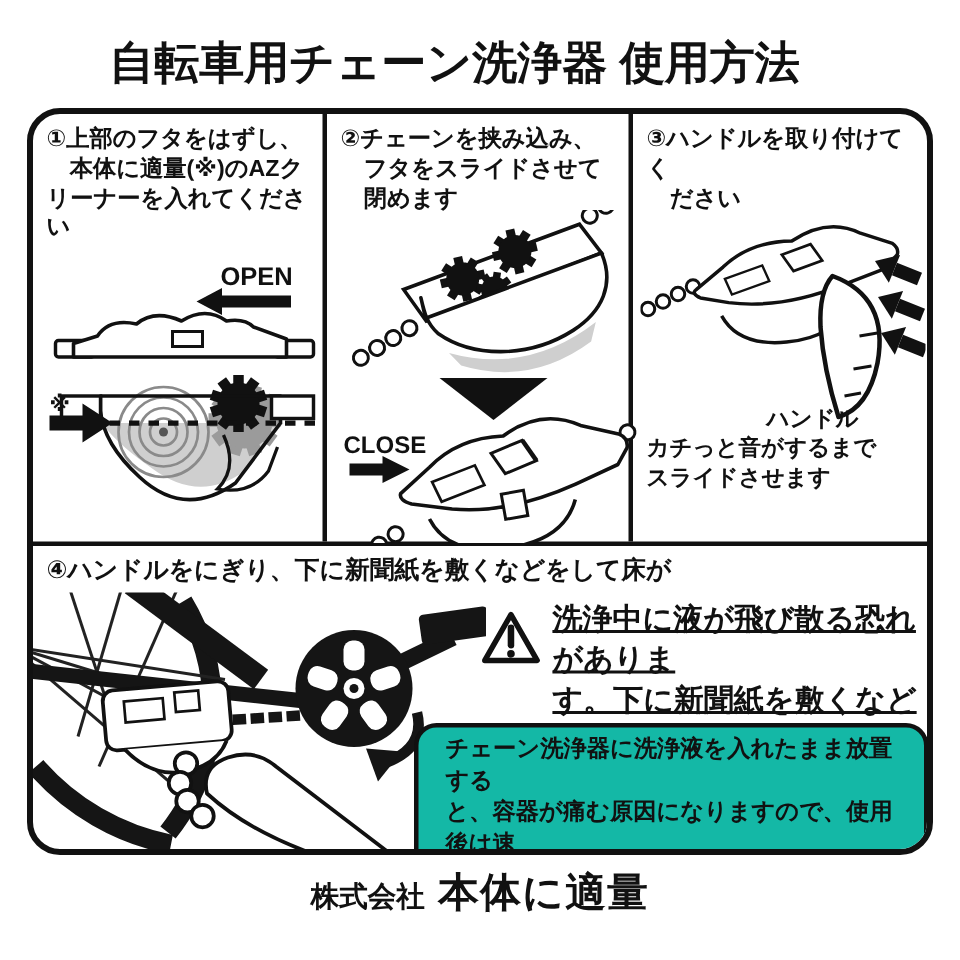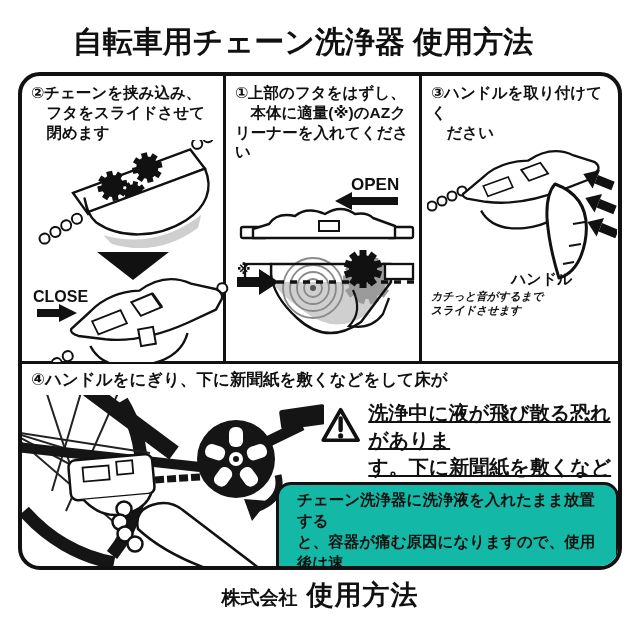--- a/index.html
+++ b/index.html
@@ -19,21 +19,21 @@
     position:absolute;left:18px;top:72px;width:604px;height:498px;
     border:4px solid #111;border-radius:22px;box-sizing:border-box;
     background:#fff;overflow:hidden;display:flex;flex-direction:column;
   }
   .top-row{height:285px;display:flex;border-bottom:3px solid #111;flex:none;}
   .col{box-sizing:border-box;position:relative;padding:7px 5px 0 9px;}
   .col1{width:196px;border-right:3px solid #111;}
   .col2{width:204px;border-right:3px solid #111;}
   .col3{flex:1;}
   .step-text{font-size:15.5px;font-weight:700;line-height:1.28;}
-  .note-main{font-size:11px;font-weight:700;line-height:1.3;font-style:italic;}
+  .note-main{font-size:15px;font-weight:700;line-height:1.3;}
   .note-sub{font-size:13.2px;font-weight:600;line-height:1.3;}
   .diag{display:block;}
   .d1{margin:6px auto 0 auto;}
   .d2{margin:-2px auto 0 auto;}
   .d3{margin:2px 0 0 -4px;}
   .p3-notes{position:absolute;left:9px;top:213px;width:180px;}
   
   .bottom-row{flex:1;position:relative;padding:5px 8px 0 9px;box-sizing:border-box;}
   .step4-head{font-size:16.5px;font-weight:700;}
   .bike-svg{position:absolute;left:0px;top:31px;}
@@ -54,20 +54,75 @@
   svg text{font-family:"Liberation Sans","DejaVu Sans",sans-serif;}
 </style>
 </head>
 <body>
 
 <div class="page-title">自転車用チェーン洗浄器 使用方法</div>
 
 <div class="main-box">
   <div class="top-row">
 
+    <div class="col col1">
+      <div class="step-text pre">①上部のフタをはずし、
+　本体に適量(※)のAZク
+リーナーを入れてください</div>
+      <svg class="diag d1" width="186" height="188" viewBox="0 0 186 188">
+
+        <text x="116" y="22" font-size="17" font-weight="bold" fill="#111">OPEN</text>
+        <polygon points="100,33 117,24 117,29 163,29 163,37 117,37 117,42" fill="#111"></polygon>
+
+        <g>
+          <rect x="6" y="59" width="26" height="11" rx="2" fill="#fff" stroke="#111" stroke-width="2.3"></rect>
+          <rect x="152" y="59" width="26" height="11" rx="2" fill="#fff" stroke="#111" stroke-width="2.3"></rect>
+          <path d="M18,70 v-9 l16,-5 q8,-12 26,-8 q12,-10 30,-2 q16,-10 30,0 q12,-2 18,4 l22,8 v12 z" fill="#fff" stroke="#111" stroke-width="2.4" stroke-linejoin="round"></path>
+          <rect x="84" y="53" width="20" height="10" fill="#fff" stroke="#111" stroke-width="2"></rect>
+        </g>
+
+        <g>
+          <path d="M36,96 h120 v18 l-30,40 q-34,24 -64,-4 q-24,-22 -26,-44 z" fill="#fff"></path>
+          <path d="M28,114 h130 l-26,32 q-30,22 -62,-2 q-20,-14 -30,-26 z" fill="#cfcfcf"></path>
+          <g stroke="#8a8a8a" stroke-width="1.8" fill="none">
+            <circle cx="78" cy="120" r="30"></circle>
+              <circle cx="78" cy="120" r="23"></circle>
+            <circle cx="78" cy="120" r="16"></circle>
+              <circle cx="78" cy="120" r="9"></circle>
+          </g>
+          <circle cx="78" cy="120" r="3" fill="#555"></circle>
+
+          <g transform="translate(132,112)" fill="#9b9b9b">
+            <rect x="-24" y="-4.5" width="48" height="9" transform="rotate(0)"></rect>
+            <rect x="-24" y="-4.5" width="48" height="9" transform="rotate(36)"></rect>
+            <rect x="-24" y="-4.5" width="48" height="9" transform="rotate(72)"></rect>
+            <rect x="-24" y="-4.5" width="48" height="9" transform="rotate(108)"></rect>
+            <rect x="-24" y="-4.5" width="48" height="9" transform="rotate(144)"></rect>
+            <circle r="19"></circle>
+          </g>
+          <g transform="translate(128,101)" fill="#111">
+            <rect x="-19" y="-3.5" width="38" height="7" transform="rotate(18)"></rect>
+            <rect x="-19" y="-3.5" width="38" height="7" transform="rotate(54)"></rect>
+            <rect x="-19" y="-3.5" width="38" height="7" transform="rotate(90)"></rect>
+            <rect x="-19" y="-3.5" width="38" height="7" transform="rotate(126)"></rect>
+            <rect x="-19" y="-3.5" width="38" height="7" transform="rotate(162)"></rect>
+            <circle r="14"></circle>
+          </g>
+          <path d="M36,96 h120 v18 l-30,40 q-34,24 -64,-4 q-24,-22 -26,-44 z" fill="none" stroke="#111" stroke-width="2.4" stroke-linejoin="round"></path>
+          <path d="M118,122 q10,22 -4,36 q22,4 34,-12 l6,-16" fill="none" stroke="#111" stroke-width="2.2"></path>
+          <rect x="10" y="96" width="26" height="15" fill="#fff" stroke="#111" stroke-width="2.3"></rect>
+          <rect x="150" y="96" width="28" height="15" fill="#fff" stroke="#111" stroke-width="2.3"></rect>
+        </g>
+
+        <line x1="16" y1="114" x2="184" y2="114" stroke="#111" stroke-width="3.5" stroke-dasharray="7 6"></line>
+        <text x="2" y="106" font-size="14" font-weight="bold" fill="#111">※</text>
+        <polygon points="2,109 24,109 24,101 44,114 24,127 24,119 2,119" fill="#111"></polygon>
+      </svg>
+    </div>
+
     <div class="col col2">
       <div class="step-text pre">②チェーンを挟み込み、
 　フタをスライドさせて
 　閉めます</div>
       <svg class="diag d2" width="198" height="222" viewBox="0 0 198 222">
 
         <g transform="rotate(-13 100 55)">
           <g stroke="#111" stroke-width="2" fill="#fff">
             <circle cx="6" cy="78" r="5"></circle>
               <circle cx="18" cy="74" r="5"></circle>
@@ -118,75 +173,20 @@
             <circle cx="186" cy="166" r="5"></circle>
               <circle cx="196" cy="162" r="5"></circle>
           </g>
           <path d="M40,176 l22,-14 q22,-16 52,-12 q28,-14 52,2 l24,10 q6,4 4,10 l-8,10 -30,8 q-48,12 -84,2 l-26,-8 q-8,-4 -6,-8 z" fill="#fff" stroke="#111" stroke-width="2.4" stroke-linejoin="round"></path>
           <polygon points="104,160 126,155 133,170 111,175" fill="#fff" stroke="#111" stroke-width="2"></polygon>
           <line x1="126" y1="155" x2="133" y2="170" stroke="#111" stroke-width="3"></line>
           <polygon points="62,172 92,166 96,180 66,186" fill="none" stroke="#111" stroke-width="1.8"></polygon>
           <path d="M56,196 q8,26 46,28 q40,2 52,-24" fill="#fff" stroke="#111" stroke-width="2.4"></path>
           <rect x="106" y="188" width="15" height="17" fill="#fff" stroke="#111" stroke-width="2"></rect>
         </g>
-      </svg>
-    </div>
-
-    <div class="col col1">
-      <div class="step-text pre">①上部のフタをはずし、
-　本体に適量(※)のAZク
-リーナーを入れてください</div>
-      <svg class="diag d1" width="186" height="188" viewBox="0 0 186 188">
-
-        <text x="116" y="22" font-size="17" font-weight="bold" fill="#111">OPEN</text>
-        <polygon points="100,33 117,24 117,29 163,29 163,37 117,37 117,42" fill="#111"></polygon>
-
-        <g>
-          <rect x="6" y="59" width="26" height="11" rx="2" fill="#fff" stroke="#111" stroke-width="2.3"></rect>
-          <rect x="152" y="59" width="26" height="11" rx="2" fill="#fff" stroke="#111" stroke-width="2.3"></rect>
-          <path d="M18,70 v-9 l16,-5 q8,-12 26,-8 q12,-10 30,-2 q16,-10 30,0 q12,-2 18,4 l22,8 v12 z" fill="#fff" stroke="#111" stroke-width="2.4" stroke-linejoin="round"></path>
-          <rect x="84" y="53" width="20" height="10" fill="#fff" stroke="#111" stroke-width="2"></rect>
-        </g>
-
-        <g>
-          <path d="M36,96 h120 v18 l-30,40 q-34,24 -64,-4 q-24,-22 -26,-44 z" fill="#fff"></path>
-          <path d="M28,114 h130 l-26,32 q-30,22 -62,-2 q-20,-14 -30,-26 z" fill="#cfcfcf"></path>
-          <g stroke="#8a8a8a" stroke-width="1.8" fill="none">
-            <circle cx="78" cy="120" r="30"></circle>
-              <circle cx="78" cy="120" r="23"></circle>
-            <circle cx="78" cy="120" r="16"></circle>
-              <circle cx="78" cy="120" r="9"></circle>
-          </g>
-          <circle cx="78" cy="120" r="3" fill="#555"></circle>
-
-          <g transform="translate(132,112)" fill="#9b9b9b">
-            <rect x="-24" y="-4.5" width="48" height="9" transform="rotate(0)"></rect>
-            <rect x="-24" y="-4.5" width="48" height="9" transform="rotate(36)"></rect>
-            <rect x="-24" y="-4.5" width="48" height="9" transform="rotate(72)"></rect>
-            <rect x="-24" y="-4.5" width="48" height="9" transform="rotate(108)"></rect>
-            <rect x="-24" y="-4.5" width="48" height="9" transform="rotate(144)"></rect>
-            <circle r="19"></circle>
-          </g>
-          <g transform="translate(128,101)" fill="#111">
-            <rect x="-19" y="-3.5" width="38" height="7" transform="rotate(18)"></rect>
-            <rect x="-19" y="-3.5" width="38" height="7" transform="rotate(54)"></rect>
-            <rect x="-19" y="-3.5" width="38" height="7" transform="rotate(90)"></rect>
-            <rect x="-19" y="-3.5" width="38" height="7" transform="rotate(126)"></rect>
-            <rect x="-19" y="-3.5" width="38" height="7" transform="rotate(162)"></rect>
-            <circle r="14"></circle>
-          </g>
-          <path d="M36,96 h120 v18 l-30,40 q-34,24 -64,-4 q-24,-22 -26,-44 z" fill="none" stroke="#111" stroke-width="2.4" stroke-linejoin="round"></path>
-          <path d="M118,122 q10,22 -4,36 q22,4 34,-12 l6,-16" fill="none" stroke="#111" stroke-width="2.2"></path>
-          <rect x="10" y="96" width="26" height="15" fill="#fff" stroke="#111" stroke-width="2.3"></rect>
-          <rect x="150" y="96" width="28" height="15" fill="#fff" stroke="#111" stroke-width="2.3"></rect>
-        </g>
-
-        <line x1="16" y1="114" x2="184" y2="114" stroke="#111" stroke-width="3.5" stroke-dasharray="7 6"></line>
-        <text x="2" y="106" font-size="14" font-weight="bold" fill="#111">※</text>
-        <polygon points="2,109 24,109 24,101 44,114 24,127 24,119 2,119" fill="#111"></polygon>
       </svg>
     </div>
 
     <div class="col col3">
       <div class="step-text pre">③ハンドルを取り付けてく
 　ださい</div>
       <svg class="diag d3" width="190" height="152" viewBox="0 0 190 152">
         <g stroke="#111" stroke-width="2" fill="#fff">
           <circle cx="5" cy="62" r="4.5"></circle>
             <circle cx="15" cy="57" r="4.5"></circle>
@@ -300,14 +300,14 @@
     </div>
 
     <div class="note-box pre">チェーン洗浄器に洗浄液を入れたまま放置する
 と、容器が痛む原因になりますので、使用後は速
 やかに取り出してください。</div>
   </div>
 </div>
 
 <div class="footer">
   <span class="company-prefix">株式会社</span>
-  <span class="company-logo">使用方法</span>
+  <span class="company-logo">本体に適量</span>
 </div>
 
 </body></html>

